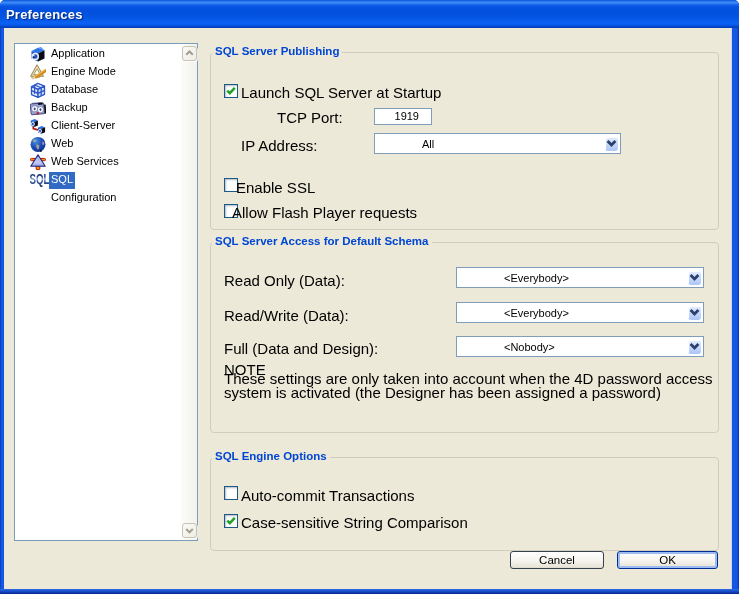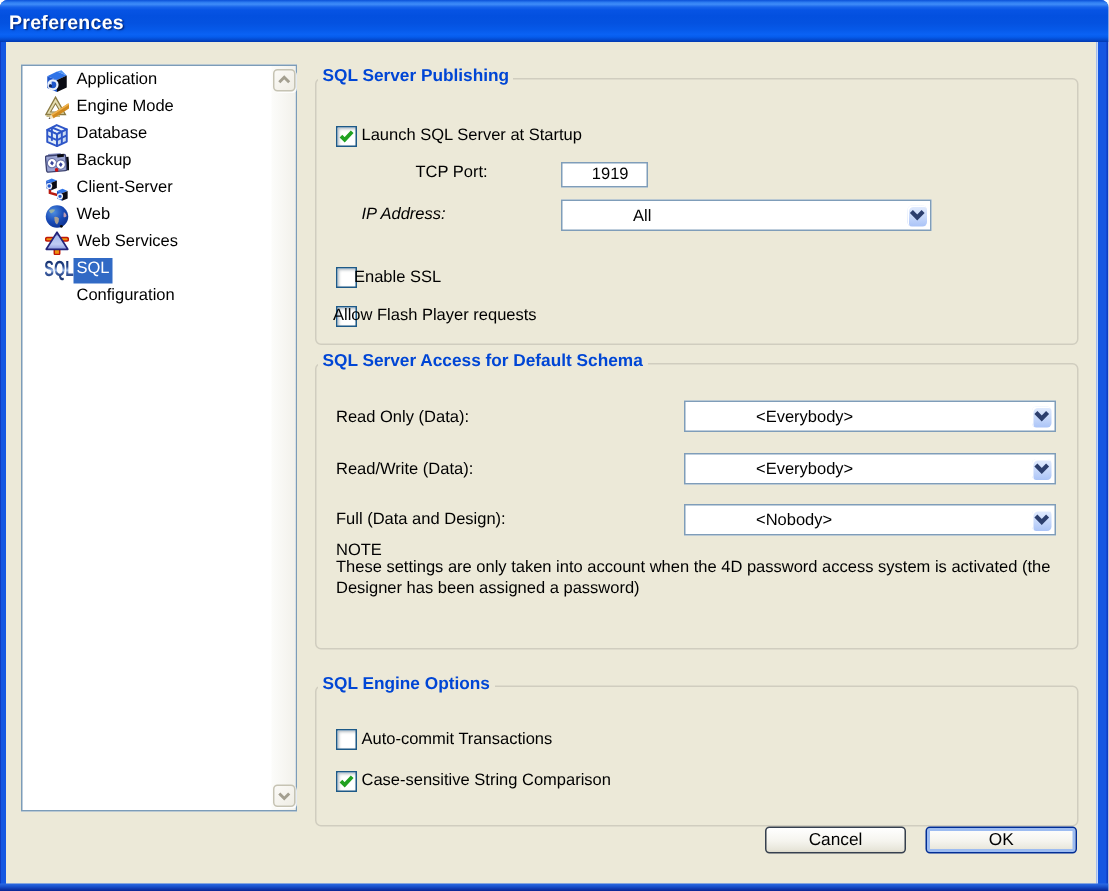--- a/index.html
+++ b/index.html
@@ -24,21 +24,21 @@
 #sbtrack{position:absolute;right:0px;top:0px;width:16px;height:496px;background:linear-gradient(90deg,#FCFCFA,#F2F1EB);}
 .sbbtn{position:absolute;left:1px;width:13px;height:13px;background:linear-gradient(135deg,#FBFAF7,#EFEDE4);border:1px solid #C6C3B3;border-radius:3px;box-shadow:1px 1px 0 rgba(255,255,255,0.8);}
 
 .cb{position:absolute;width:12px;height:12px;background:#fff;border:1px solid #1D5987;box-shadow:inset 1px 1px 2px rgba(160,170,178,0.8);}
 
 .ti{position:absolute;background:#fff;border:1px solid #7F9DB9;font-size:11px;}
 
 .combo{position:absolute;background:#fff;border:1px solid #7F9DB9;height:19px;}
 .combotext{position:absolute;left:4px;top:4px;font-size:11px;white-space:nowrap;margin-left:43px;}
 .cbtn{position:absolute;right:2px;top:3px;width:13px;height:13.5px;border-radius:3px;background:linear-gradient(180deg,#E4EDFE 0%,#CCDCFB 45%,#ABC4F7 100%);box-shadow:inset 1px 1px 0 #fff;}
-.lbl{position:absolute;font-size:11px;white-space:nowrap;}
+.lbl{position:absolute;font-size:15px;white-space:nowrap;}
 
 .btn{position:absolute;height:16px;border:1px solid #36404F;border-radius:3px;background:linear-gradient(180deg,#FFFFFF 0%,#F5F4EE 55%,#E8E6DA 90%,#DDDACB 100%);font-size:11.5px;text-align:center;line-height:16px;}
 </style></head><body>
 <div id="frame"></div>
 <div id="titlebar"></div>
 <div id="bottombar"></div>
 <div id="titletext">Preferences</div>
 <div id="client"></div>
 <div id="rhl"></div>
 
@@ -204,31 +204,31 @@
 
 
 <div class="cb" style="left:224px;top:84px;"><svg width="12" height="12" viewBox="0 0 12 12">
       <path d="M2.3 5.7 L4.8 8.2 L9.8 2.8" fill="none" stroke="#21A121" stroke-width="2.5"></path>
     </svg></div>
 <div class="lbl" style="left:241px;top:84px;">Launch SQL Server at Startup</div>
 <div class="lbl" style="left:241px;top:109px;margin-left:36px;">TCP Port:</div>
 <div class="ti" style="left:374px;top:108px;width:56px;height:15px;">
     <div style="position:absolute;right:12px;top:1px;">1919</div>
   </div>
-<div class="lbl" style="left:241px;top:137px;font-style:italic;">IP Address:</div>
+<div class="lbl" style="left:241px;top:137px;">IP Address:</div>
 <div class="combo" style="left:374px;top:133px;width:245px;">
   <div class="combotext">All</div>
   <div class="cbtn"><svg width="13" height="13" viewBox="0 0 13 13">
         <path d="M2.6 4 L6.5 8 L10.4 4" fill="none" stroke="#2C3F6E" stroke-width="2.8"></path>
       </svg></div>
 </div>
 <div class="cb" style="left:224px;top:178px;"></div>
 <div class="lbl" style="left:236px;top:179px;">Enable SSL</div>
 <div class="cb" style="left:224px;top:204px;"></div>
-<div class="lbl" style="left:222px;top:204px;">Allow Flash Player requests</div>
+<div class="lbl" style="left:232px;top:204px;">Allow Flash Player requests</div>
 
 
 <div class="lbl" style="left:224px;top:272px;">Read Only (Data):</div>
 <div class="combo" style="left:456px;top:267px;width:246px;">
   <div class="combotext">&lt;Everybody&gt;</div>
   <div class="cbtn"><svg width="13" height="13" viewBox="0 0 13 13">
         <path d="M2.6 4 L6.5 8 L10.4 4" fill="none" stroke="#2C3F6E" stroke-width="2.8"></path>
       </svg></div>
 </div>
 <div class="lbl" style="left:224px;top:307px;">Read/Write (Data):</div>

